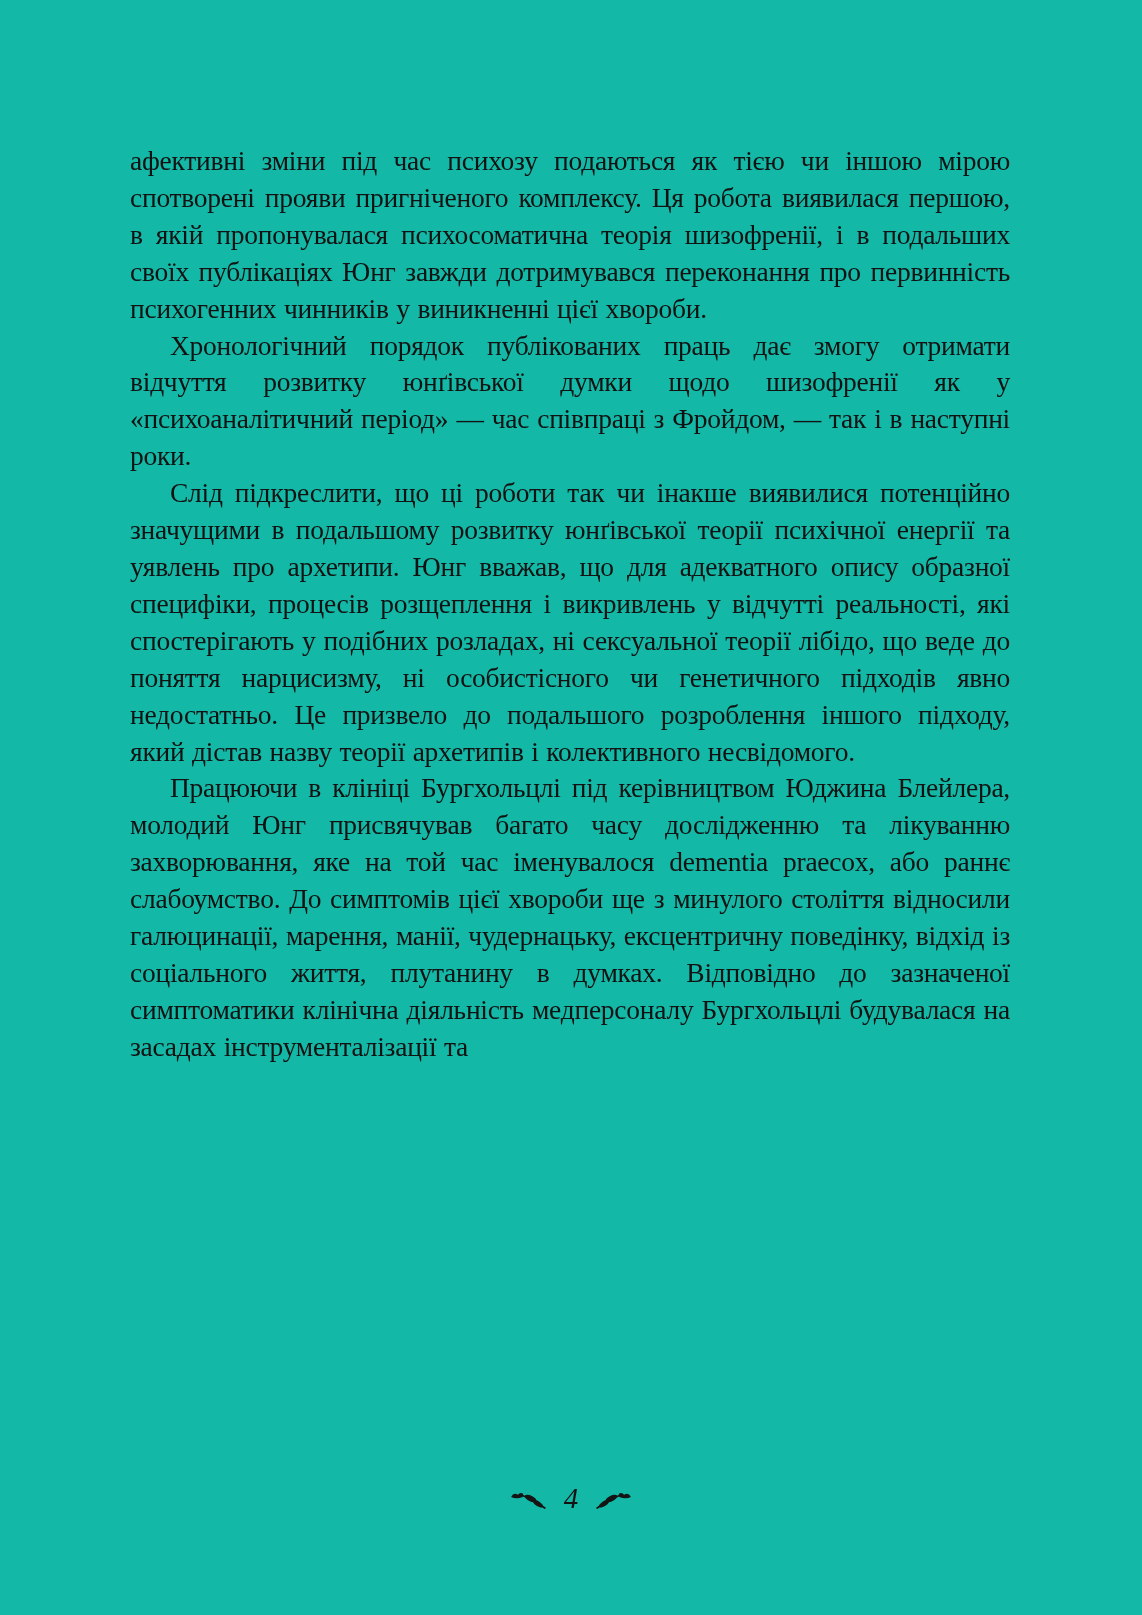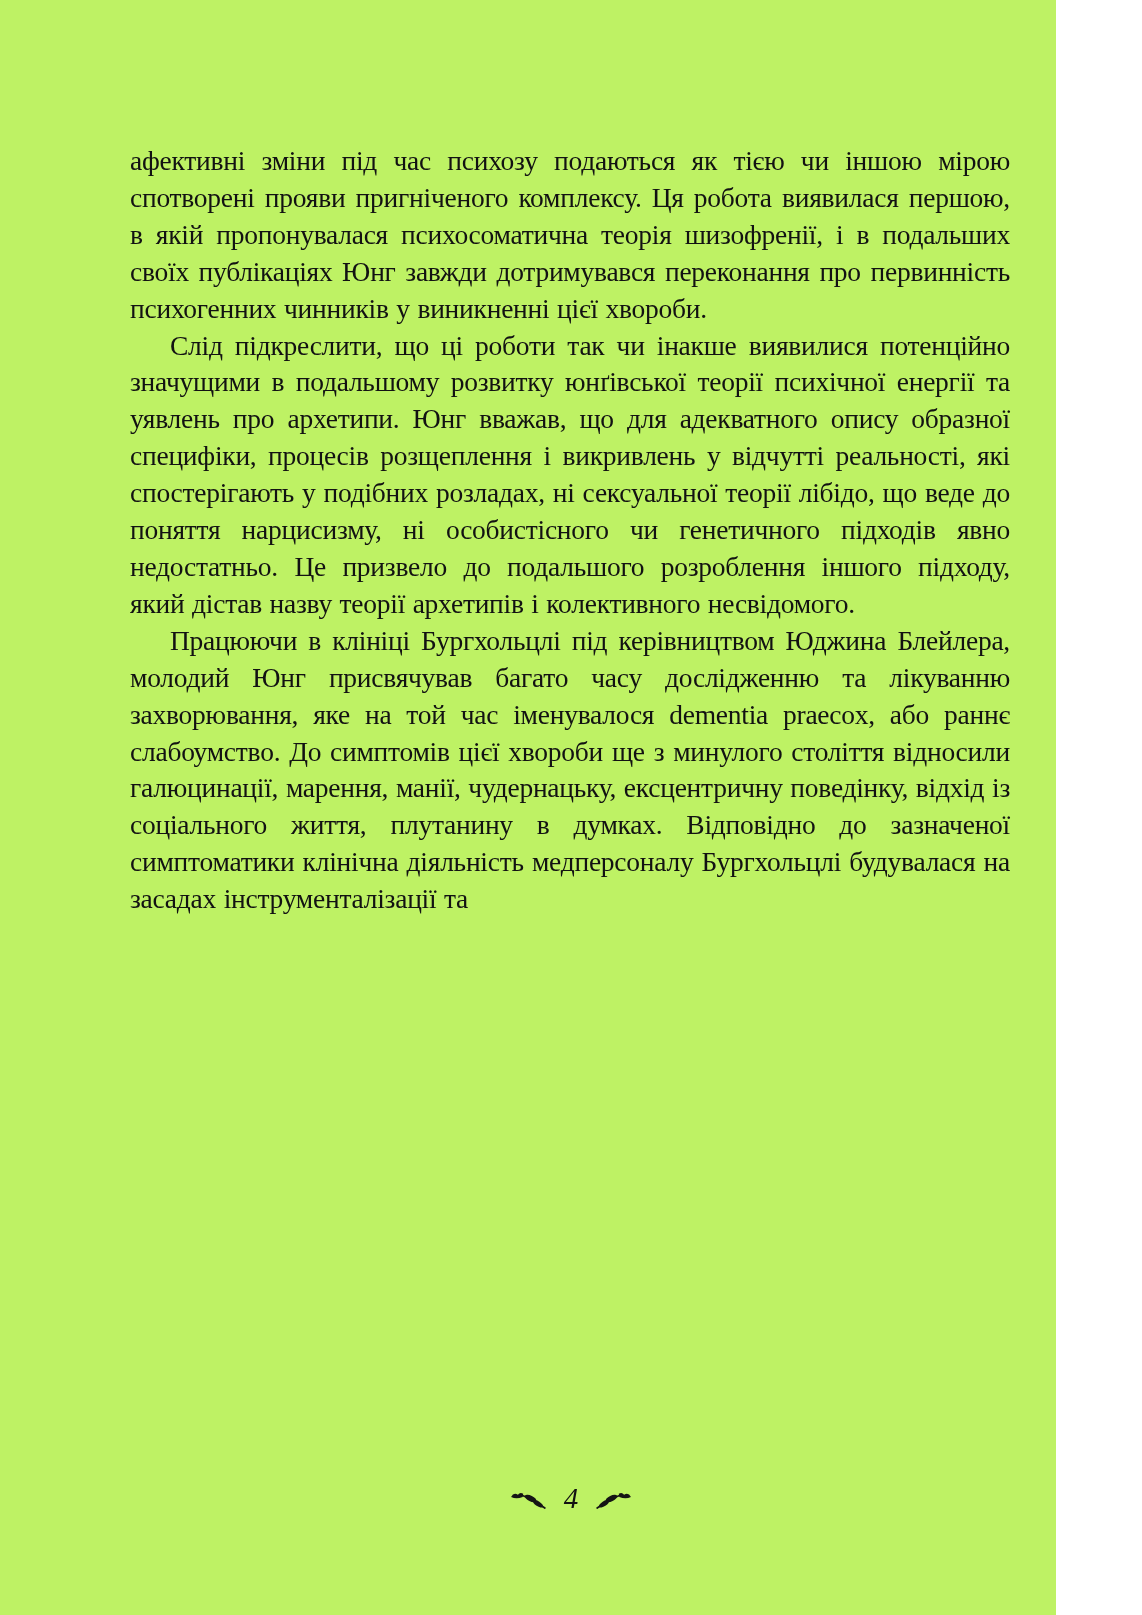--- a/index.html
+++ b/index.html
@@ -2,23 +2,23 @@
 <html><head>
 <meta charset="utf-8">
 <style>
   html, body {
     margin: 0;
     padding: 0;
     background: #ffffff;
   }
   .page {
     position: relative;
-    width: 1056px;
+    width: 1142px;
     height: 1615px;
-    background: #bef264;
+    background: #14b8a6;
     overflow: hidden;
     font-family: "Liberation Serif", "DejaVu Serif", serif;
     color: #121212;
   }
   .text-block {
     position: absolute;
     left: 130px;
     top: 143px;
     width: 880px;
   }
@@ -62,20 +62,21 @@
     transform: scaleX(-1);
   }
 </style>
 </head>
 <body>
 
 <div class="page">
 
   <div class="text-block">
     <p class="continuation">афективні зміни під час психозу подаються як тією чи іншою мірою спотворені прояви пригніченого комплексу. Ця робота виявилася першою, в якій пропонувалася психосоматична теорія шизофренії, і в подальших своїх публікаціях Юнг завжди дотримувався переконання про первинність психогенних чинників у виникненні цієї хвороби.</p>
+    <p class="indented">Хронологічний порядок публікованих праць дає змогу отримати відчуття розвитку юнґівської думки щодо шизофренії як у «психоаналітичний період» — час співпраці з Фройдом, — так і в наступні роки.</p>
     <p class="indented">Слід підкреслити, що ці роботи так чи інакше виявилися потенційно значущими в подальшому розвитку юнґівської теорії психічної енергії та уявлень про архетипи. Юнг вважав, що для адекватного опису образної специфіки, процесів розщеплення і викривлень у відчутті реальності, які спостерігають у подібних розладах, ні сексуальної теорії лібідо, що веде до поняття нарцисизму, ні особистісного чи генетичного підходів явно недостатньо. Це призвело до подальшого розроблення іншого підходу, який дістав назву теорії архетипів і колективного несвідомого.</p>
     <p class="indented">Працюючи в клініці Бургхольцлі під керівництвом Юджина Блейлера, молодий Юнг присвячував багато часу дослідженню та лікуванню захворювання, яке на той час іменувалося dementia praecox, або раннє слабоумство. До симптомів цієї хвороби ще з минулого століття відносили галюцинації, марення, манії, чудернацьку, ексцентричну поведінку, відхід із соціального життя, плутанину в думках. Відповідно до зазначеної симптоматики клінічна діяльність медперсоналу Бургхольцлі будувалася на засадах інструменталізації та</p>
   </div>
 
   <div class="footer">
     <span class="ornament">
       <svg viewBox="0 0 36 20" width="38" height="22" aria-hidden="true">
         <g fill="#151515">
           <path d="M1 8 Q3.5 3.5 7.5 6 Q9.5 3 12.5 5 L12 8 Q6 10.5 1 8 Z"></path>
           <ellipse cx="19.5" cy="9.5" rx="6" ry="2.7" transform="rotate(26 19.5 9.5)"></ellipse>

